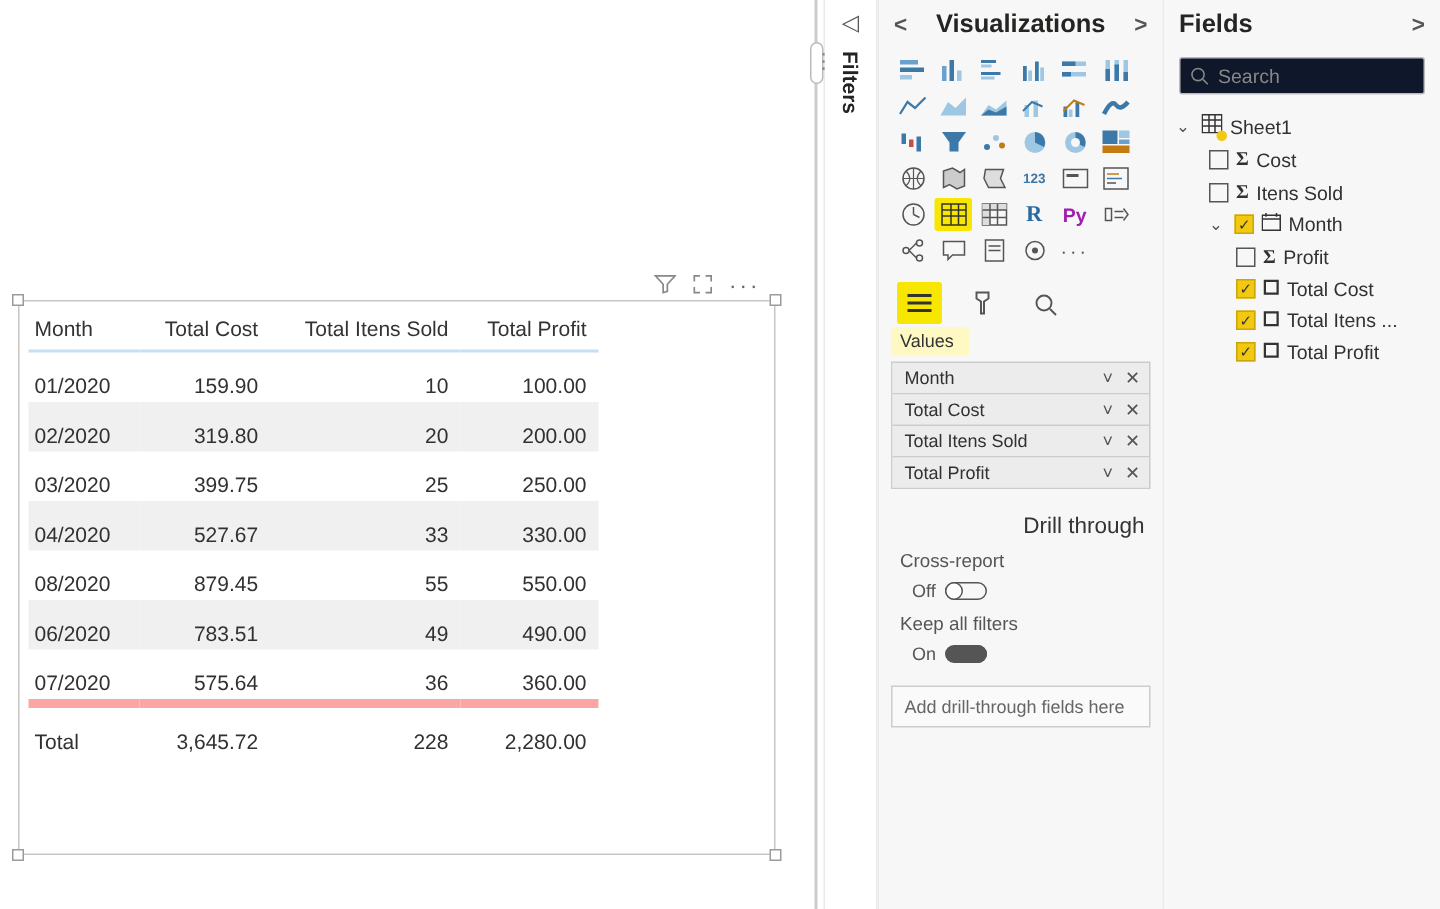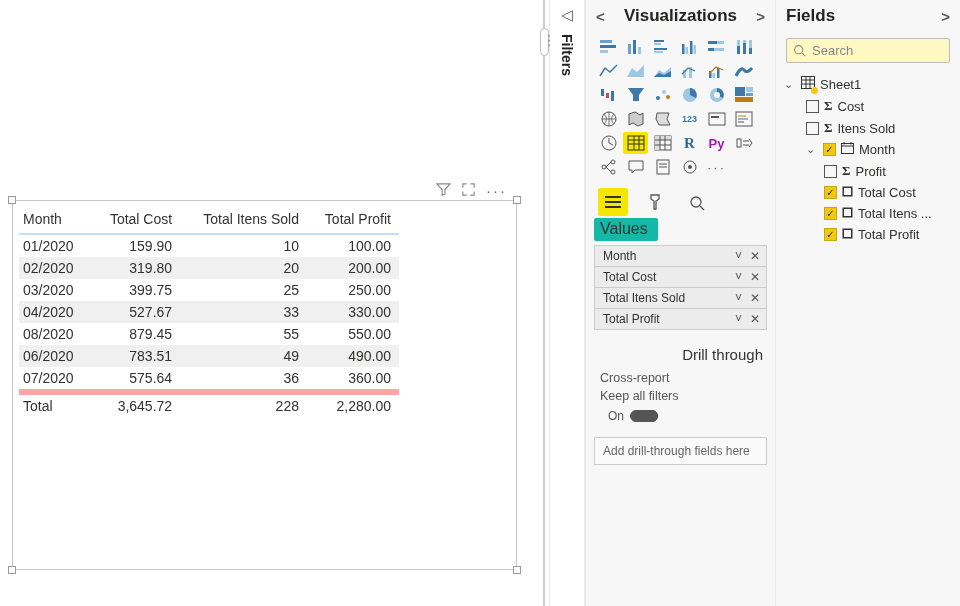--- a/index.html
+++ b/index.html
@@ -60,21 +60,21 @@
   }
   table.data th {
     text-align: left;
     font-weight: 400;
     color: #333;
     padding: 4px 8px 6px 4px;
     border-bottom: 2px solid #c5dff5;
   }
   table.data th.num, table.data td.num { text-align: right; }
   table.data td {
-    padding: 3px 8px 3px 4px;
+    padding: 14px 8px 3px 4px;
   }
   table.data tbody tr:nth-child(even) td {
     background: #f0f0f0;
   }
   table.data tfoot td {
     border-top: 6px solid #fca5a5;
     font-weight: 400;
   }
   
   .splitter {
@@ -165,24 +165,24 @@
     align-items: center;
   }
   .tool-row .t {
     width: 30px; height: 28px;
     display: flex; align-items: center; justify-content: center;
     color: #666;
     cursor: pointer;
   }
   .tool-row .t.sel { background: #f6e600; border-radius: 2px;}
   .section-label {
-    font-size: 16px;
+    font-size: 12px;
     padding: 0 0 4px 14px;
     color: #333;
-    background: #14b8a6;
+    background: #fef9c3;
     display: inline-block;
     margin-left: 8px;
     padding: 2px 10px 3px 6px;
     border-radius: 2px;
   }
   .well-group {
     margin: 4px 8px 4px 8px;
     border: 1px solid #ccc;
     background: #f2f2f2;
   }
@@ -247,21 +247,21 @@
   }
   
   .search-box {
     margin: 2px 10px 10px 10px;
     border: 1px solid #bbb;
     border-radius: 2px;
     display: flex;
     align-items: center;
     gap: 6px;
     padding: 4px 6px;
-    background: #fef9c3;
+    background: #0f172a;
     color: #888;
     font-size: 13px;
   }
   .tree { padding: 0 6px 0 6px; font-size: 13px; }
   .tree-row {
     display: flex;
     align-items: center;
     gap: 5px;
     padding: 3px 2px;
     cursor: pointer;
@@ -667,20 +667,24 @@
       <span>Total Profit</span>
       <span class="v">
           <span>˅</span>
           <span class="x">✕</span>
         </span>
     </div>
   </div>
 
   <div class="drill">Drill through</div>
   <div class="drill-sub">Cross-report</div>
+  <div class="toggle">
+    <span>Off</span>
+    <span class="switch off"></span>
+  </div>
   <div class="drill-sub">Keep all filters</div>
   <div class="toggle">
     <span>On</span>
     <span class="switch on"></span>
   </div>
   <div class="drop-hint">Add drill-through fields here</div>
 </div>
 
 <div class="pane" style="width:185px;">
   <div class="pane-header" style="">

